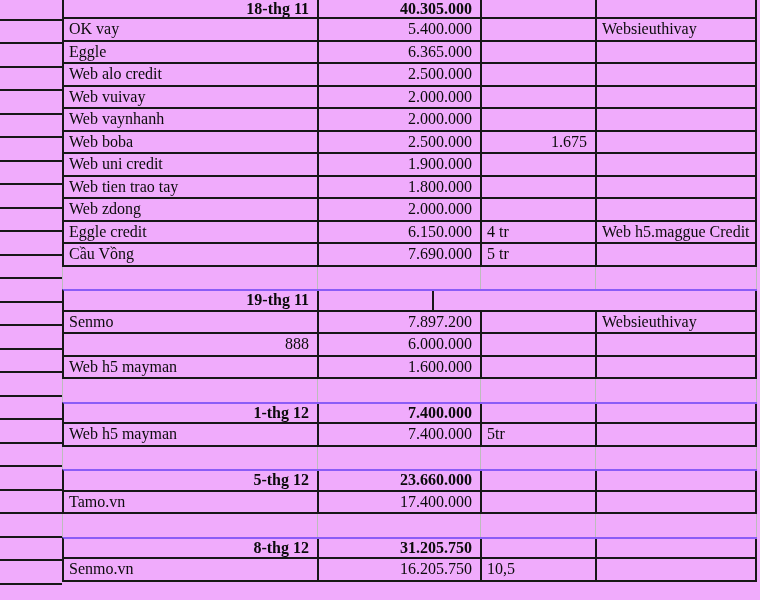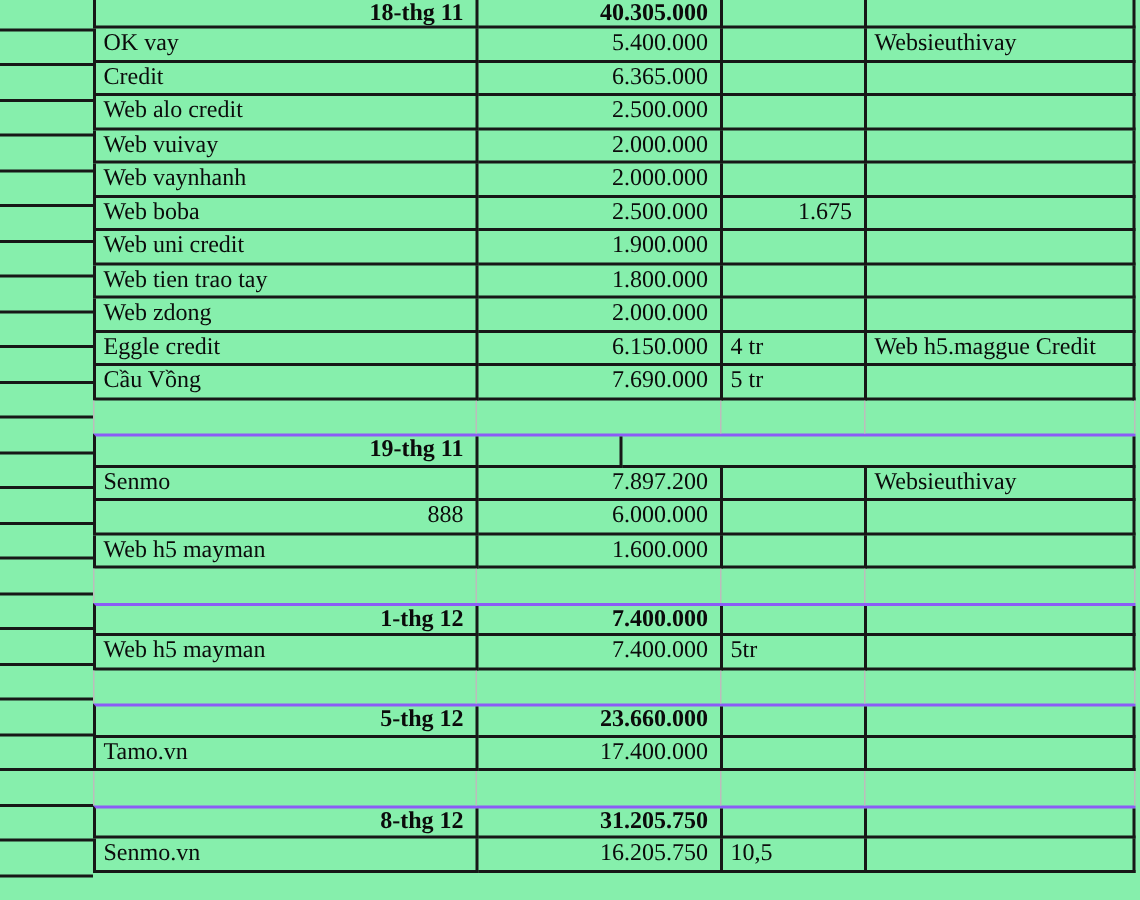--- a/index.html
+++ b/index.html
@@ -1,20 +1,20 @@
 <!DOCTYPE html>
 <html><head>
 <meta charset="utf-8">
 <style>
   html,body{margin:0;padding:0;background:#ffffff;}
   .screen{
     position:relative;
     width:760px;height:600px;
     overflow:hidden;
-    background:#86efac;
+    background:#f0abfc;
     font-family:"Liberation Serif","DejaVu Serif",serif;
     color:#0b0b0b;
   }
   
   .stub{position:absolute;left:0;top:-3px;width:62px;}
   .stub-row{height:23.5px;box-sizing:border-box;border-bottom:2px solid #171717;}
   
   .main{position:absolute;left:62px;top:0;width:695px;}
   .row{display:flex;height:22.5px;box-sizing:border-box;border-left:2px solid #171717;}
   .row.first{height:19px;}
@@ -25,21 +25,21 @@
     box-sizing:border-box;
     border-right:2px solid #171717;
     border-bottom:2px solid #171717;
     display:flex;align-items:center;
     font-size:16px;line-height:1;
     white-space:nowrap;overflow:hidden;
   }
   .row.spacer .cell{border-right:1px solid #bcbcbc;border-bottom:none;}
   .c-name{width:255px;}
   .c-amount{width:163px;}
-  .c-extra{width:96px;}
+  .c-extra{width:115px;}
   .c-note{flex:1;}
   .al{justify-content:flex-start;padding-left:5px;}
   .ar{justify-content:flex-end;padding-right:8px;}
 </style>
 </head>
 <body>
 
 <div class="screen">
   <div class="stub" id="stub">
       <div class="stub-row"></div>
@@ -76,21 +76,21 @@
         <div class="cell c-extra al"></div>
         <div class="cell c-note al"></div>
       </div>
       <div class="row ">
         <div class="cell c-name al">OK vay</div>
         <div class="cell c-amount ar">5.400.000</div>
         <div class="cell c-extra al"></div>
         <div class="cell c-note al">Websieuthivay</div>
       </div>
       <div class="row ">
-        <div class="cell c-name al">Credit</div>
+        <div class="cell c-name al">Eggle</div>
         <div class="cell c-amount ar">6.365.000</div>
         <div class="cell c-extra al"></div>
         <div class="cell c-note al"></div>
       </div>
       <div class="row ">
         <div class="cell c-name al">Web alo credit</div>
         <div class="cell c-amount ar">2.500.000</div>
         <div class="cell c-extra al"></div>
         <div class="cell c-note al"></div>
       </div>

